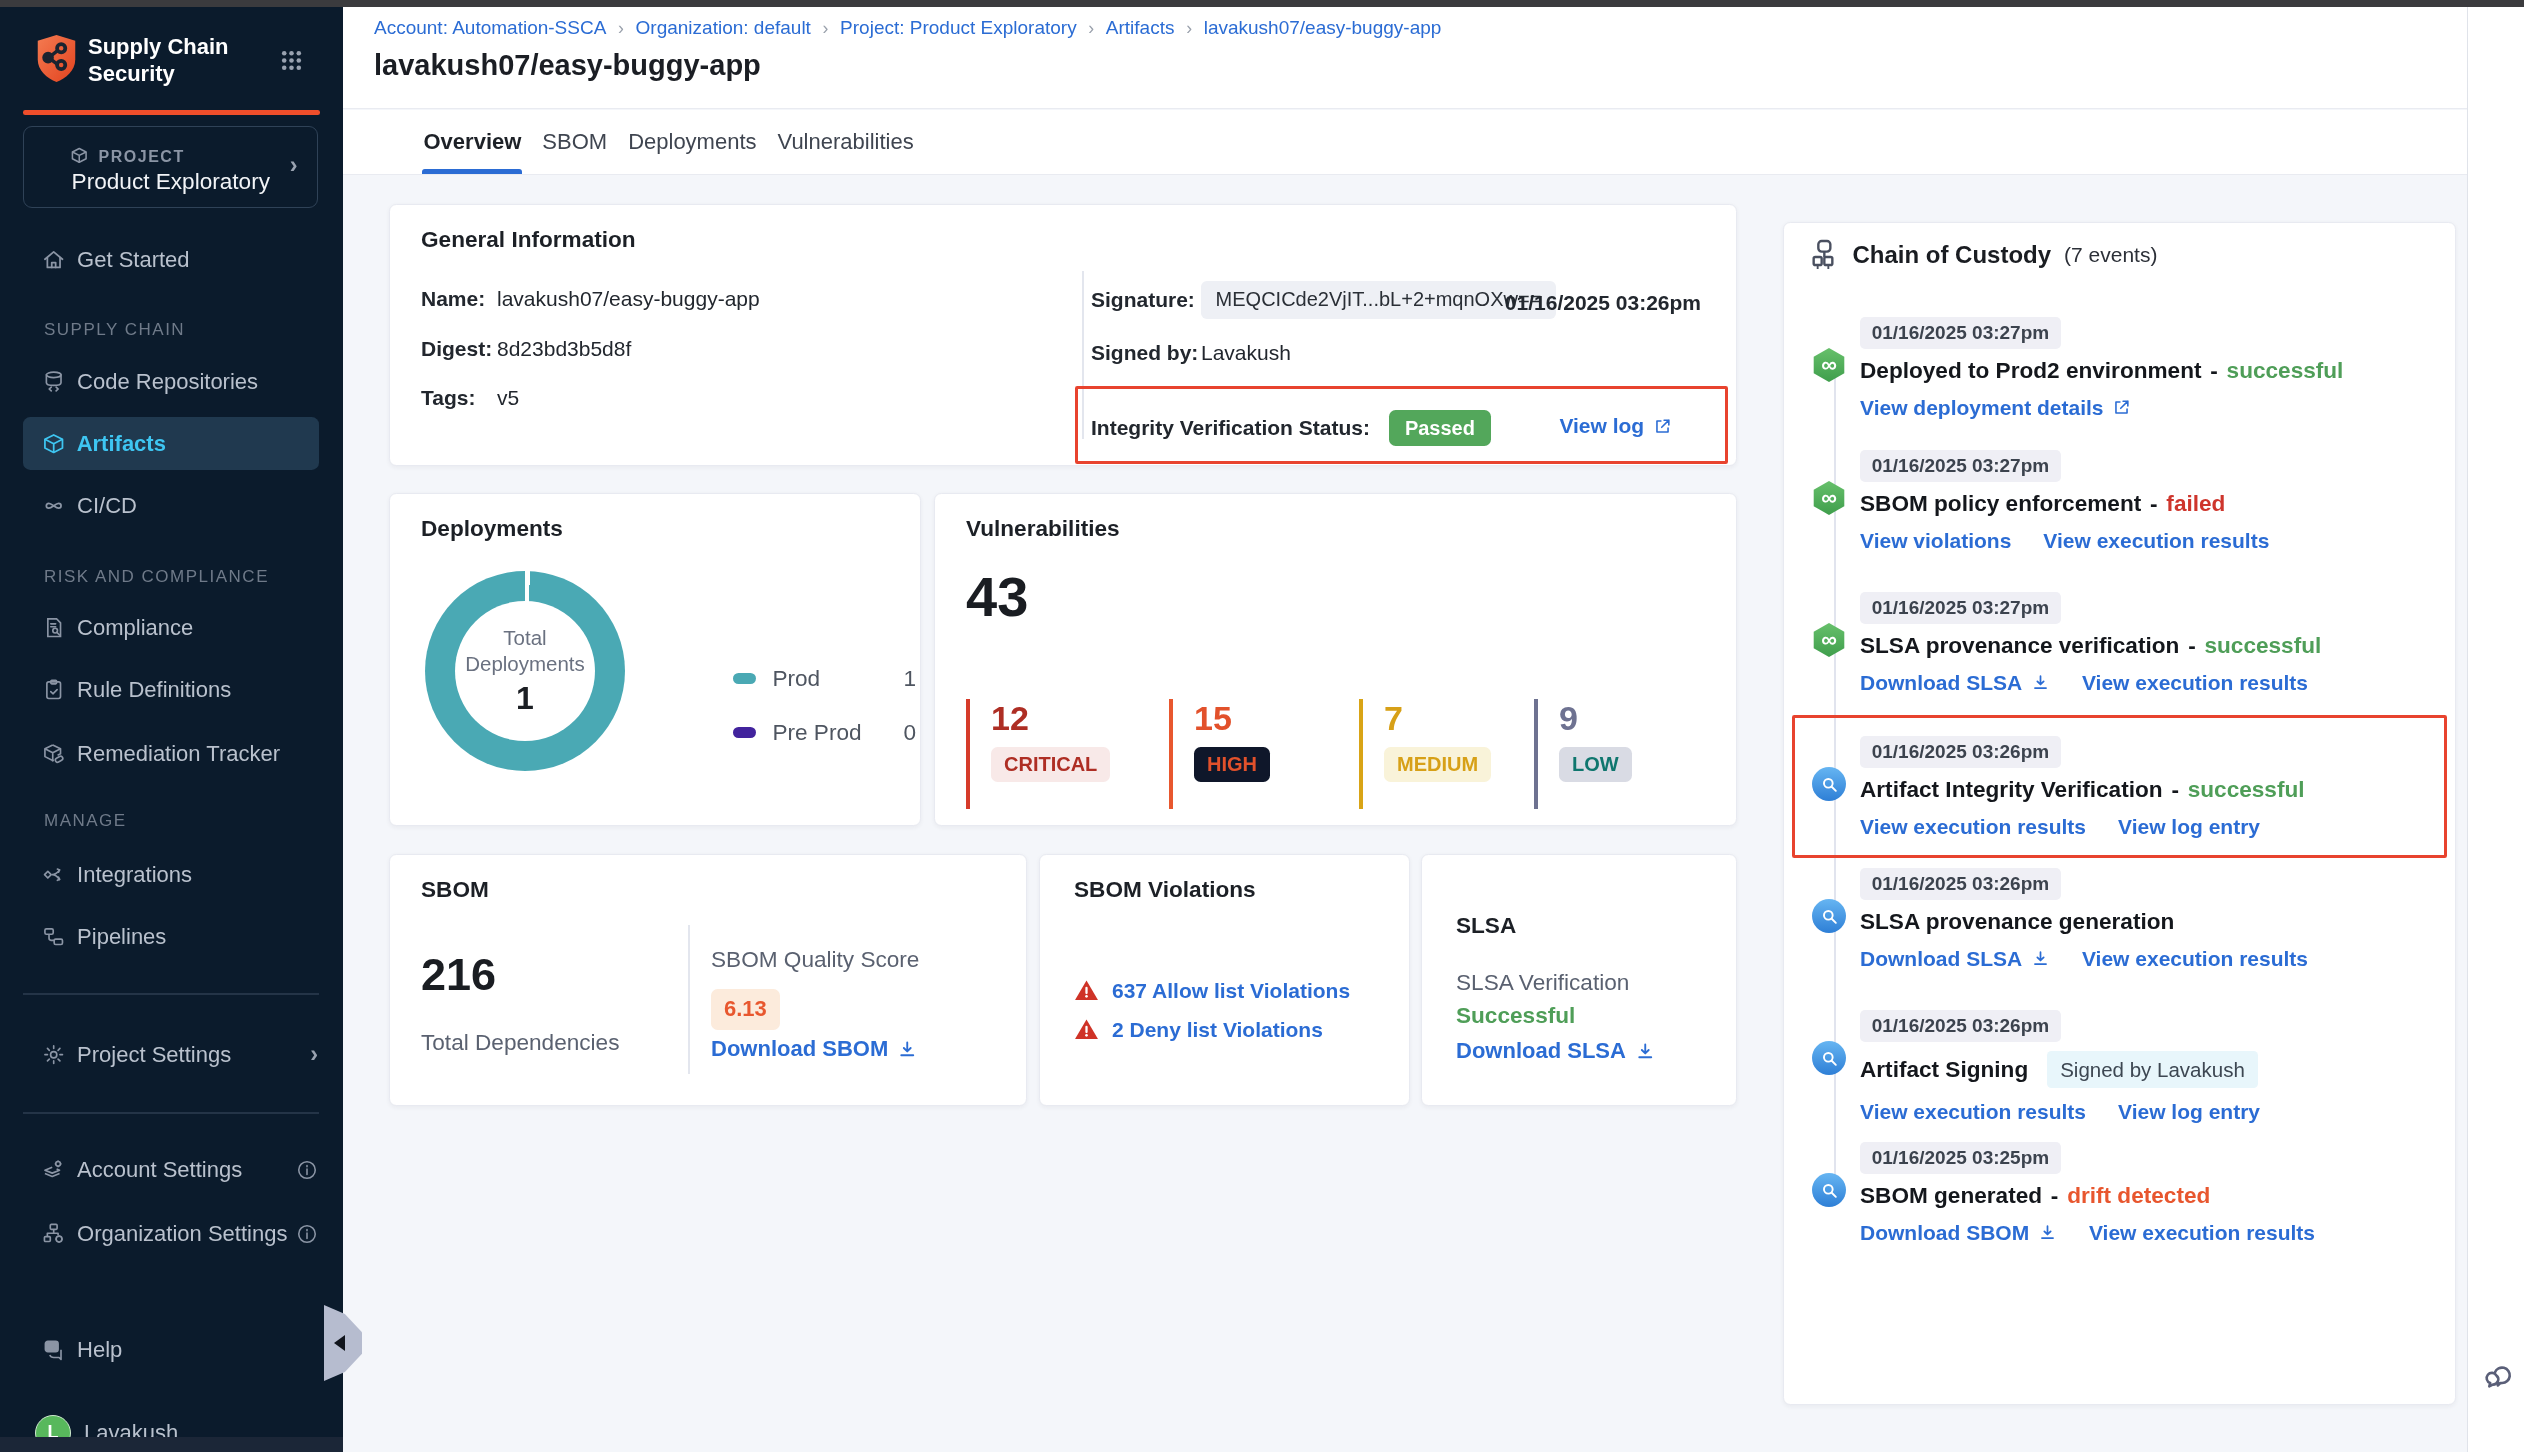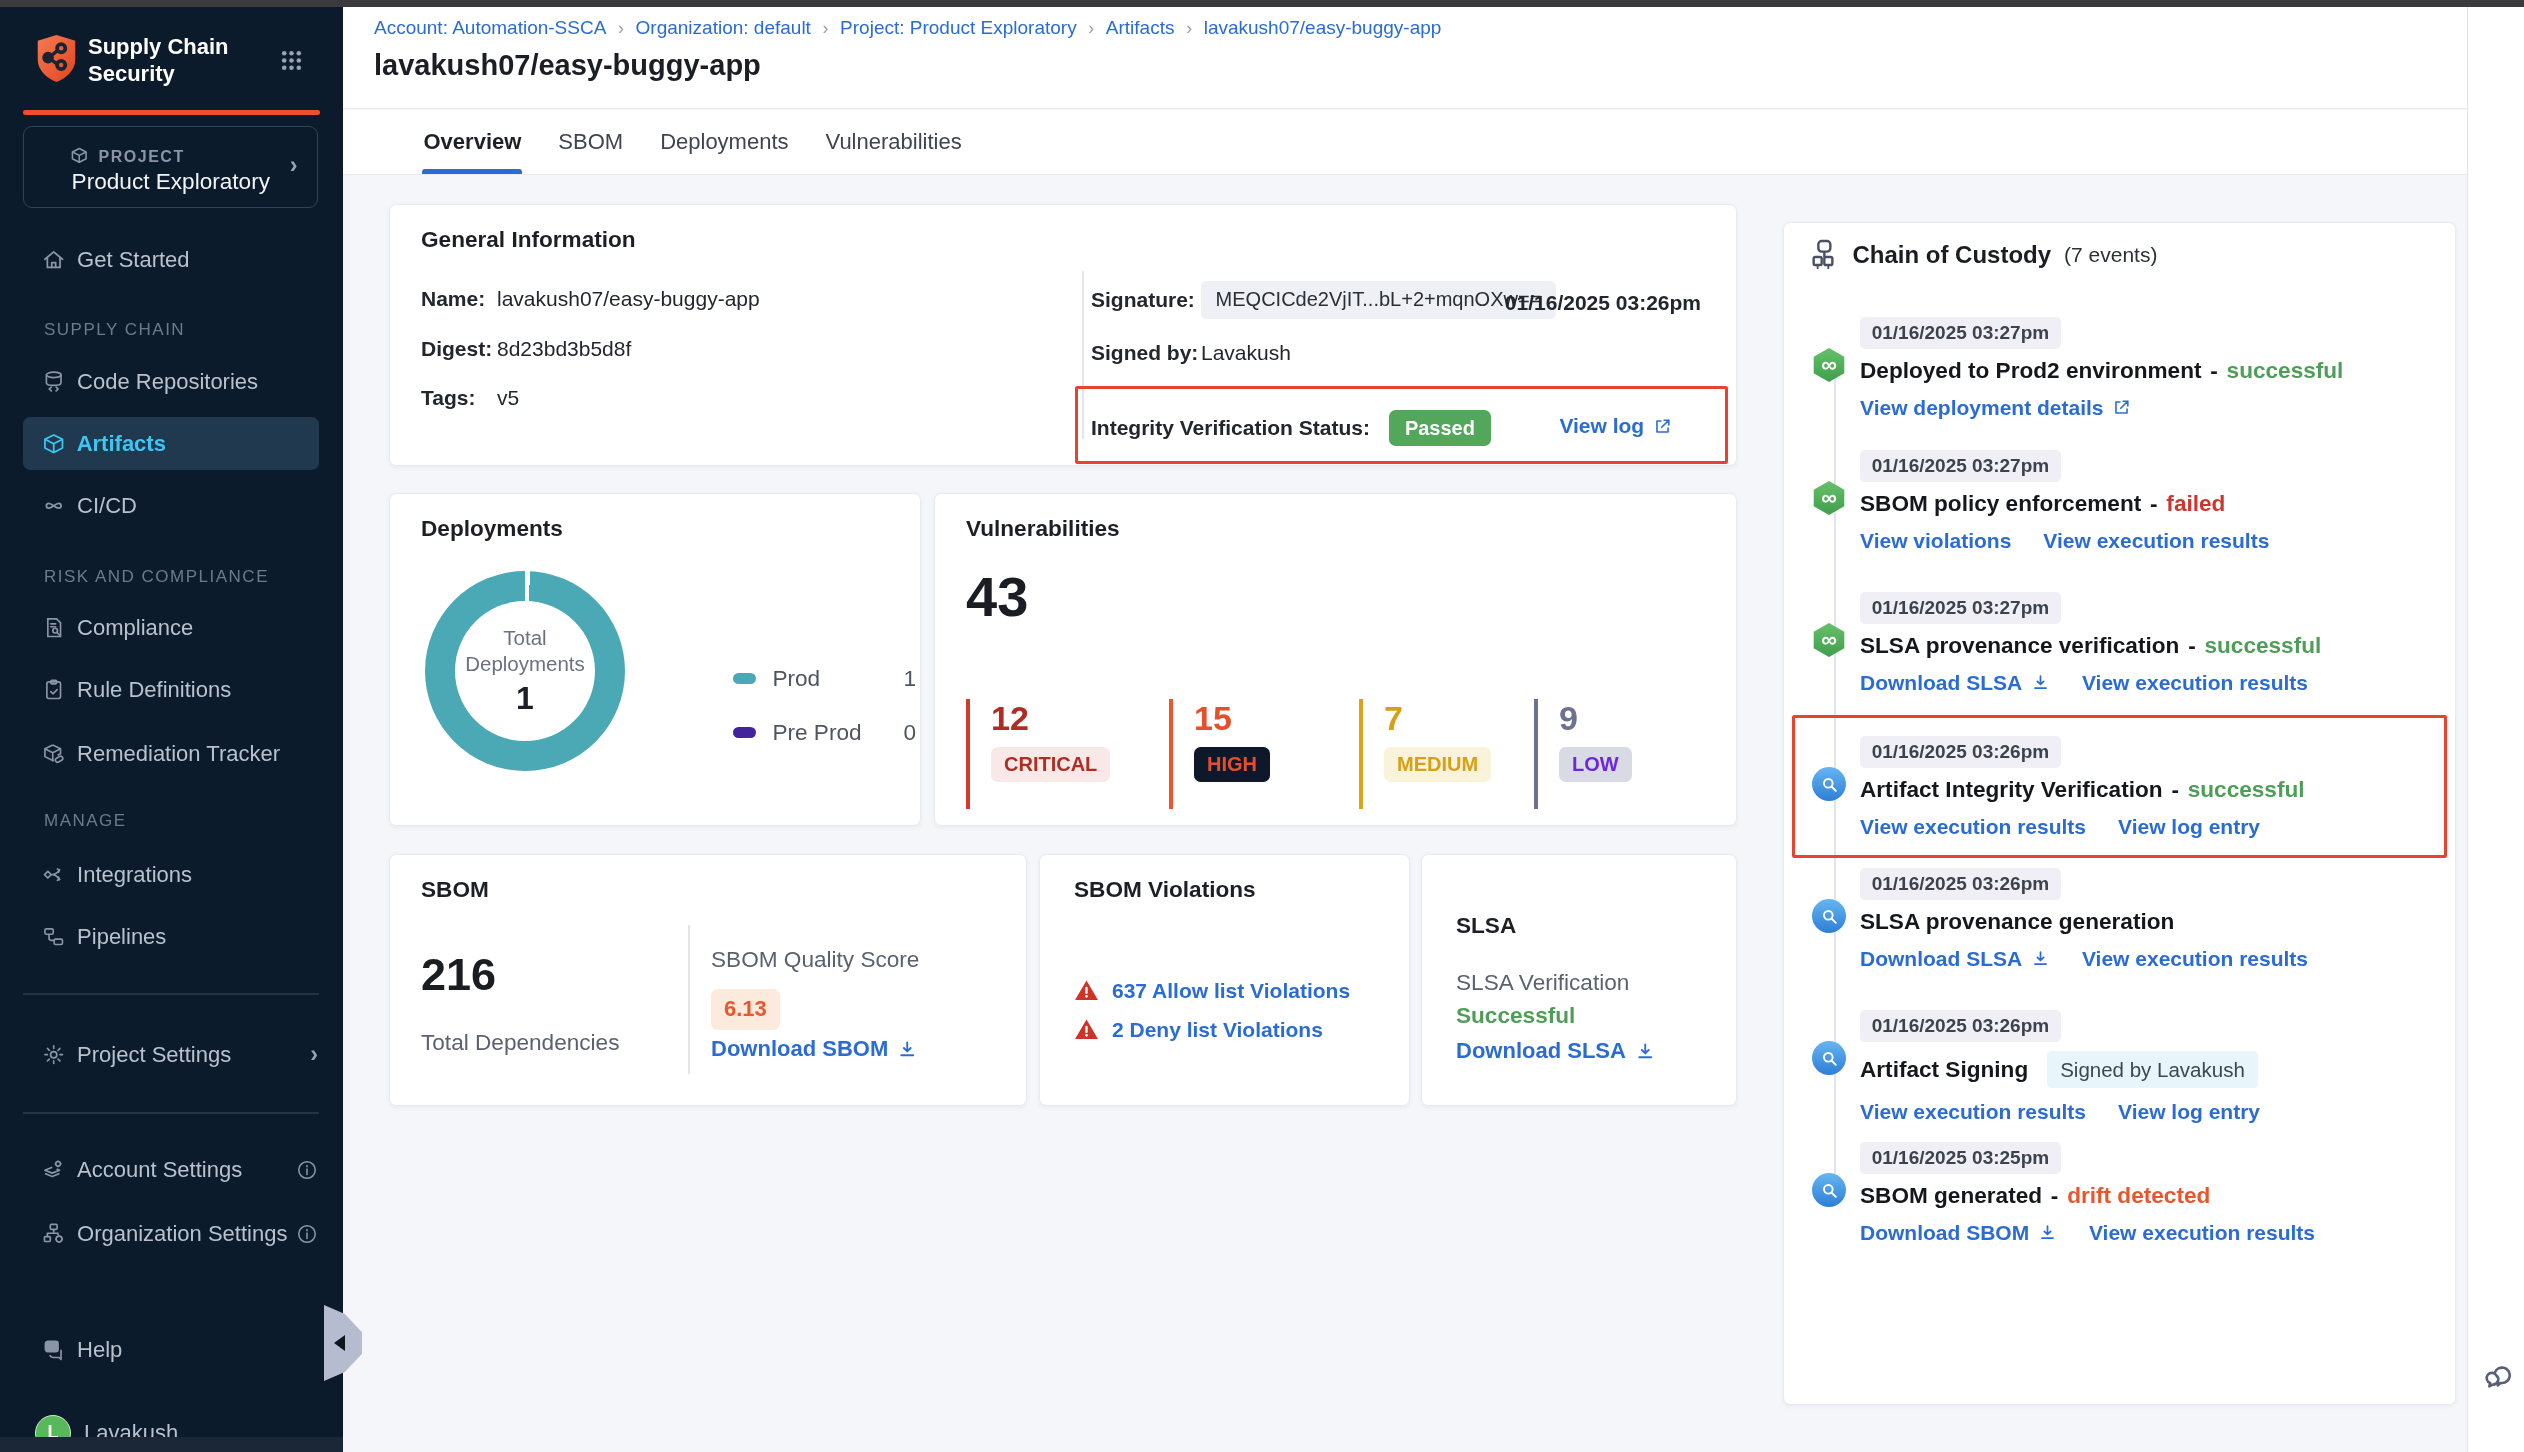--- a/index.html
+++ b/index.html
@@ -29,21 +29,21 @@
   .collapse-tab{position:absolute;left:324px;top:1305px;width:38px;height:76px;background:#B6BCCF;z-index:8;
     clip-path:polygon(0 0,55% 12%,100% 36%,100% 64%,55% 88%,0 100%);display:flex;align-items:center;}
   .collapse-arrow{width:0;height:0;border-top:8px solid transparent;border-bottom:8px solid transparent;border-right:11px solid #11151c;margin-left:10.2px;}
   
   .main-header{position:absolute;left:343px;top:7.3px;width:2124px;height:101px;background:#fff;border-bottom:1.5px solid #E9EBF1;z-index:4;}
   .bc-row{position:absolute;left:31px;top:10.2px;display:flex;align-items:center;gap:11.7px;font-size:19px;}
   .bc{color:#2B6CD4;text-decoration:none;}
   .bc-sep{color:#9AA1AC;font-size:17.5px;}
   .page-title{position:absolute;left:31px;top:42px;font-size:29px;font-weight:bold;color:#1B1E24;}
   .tabbar{position:absolute;left:343px;top:110px;width:2124px;height:64px;background:#fff;border-bottom:1.5px solid #E9EBF1;z-index:4;}
-  .tabs{position:absolute;left:79px;top:14.6px;display:flex;gap:34px;font-size:22px;color:#3F4550;}
+  .tabs{position:absolute;left:79px;top:14.6px;display:flex;gap:18px;font-size:22px;color:#3F4550;}
   .tab{padding:4.4px 1.5px;cursor:pointer;}
   .tab.active{color:#1D2127;font-weight:bold;}
   .tab-underline{position:absolute;left:79px;top:59px;width:100px;height:5.1px;background:#2B6CD4;border-radius:2.9px 2.9px 0 0;}
   
   .right-rail{position:absolute;left:2467px;top:7.3px;width:58px;height:1445px;background:#fff;border-left:1.5px solid #E0E3EA;z-index:5;}
   .chat-ic{position:absolute;left:13px;top:1352px;width:35px;height:35px;color:#5A5F78;}
   
   .card{position:absolute;background:#fff;border:0.7px solid #E8EAF1;border-radius:7.3px;box-shadow:0 1.5px 4.4px rgba(40,41,61,.05);}
   .card-title{position:absolute;left:31px;top:22px;font-size:22.6px;font-weight:bold;color:#1C2026;}
   .gi-row{position:absolute;font-size:21px;color:#22272E;display:flex;align-items:center;}
@@ -67,21 +67,21 @@
   .leg-lb{margin-left:16px;font-size:22.6px;color:#4E5560;flex:1;}
   .leg-val{font-size:22.6px;color:#4E5560;}
   
   .vuln-total{position:absolute;left:31px;top:70px;font-size:56px;font-weight:bold;color:#1A1D22;}
   .sev{position:absolute;top:205px;height:110px;border-left:4.4px solid;padding-left:21px;}
   .sev-num{font-size:34px;font-weight:bold;line-height:38px;}
   .sev-badge{display:inline-block;margin-top:10.2px;padding:5.8px 13px;border-radius:6.6px;font-size:20px;font-weight:bold;}
   .sev.critical{border-color:#D63B2A;} .sev.critical .sev-num{color:#AE2E24;} .sev.critical .sev-badge{background:#F8E9E8;color:#AE2E24;}
   .sev.high{border-color:#E8572E;} .sev.high .sev-num{color:#E2512B;} .sev.high .sev-badge{background:#0f172a;color:#E2512B;}
   .sev.medium{border-color:#D9A416;} .sev.medium .sev-num{color:#D7A017;} .sev.medium .sev-badge{background:#F9F3D9;color:#D7A017;}
-  .sev.low{border-color:#6E7291;} .sev.low .sev-num{color:#6E7291;} .sev.low .sev-badge{background:#D9DBE4;color:#6d28d9;}
+  .sev.low{border-color:#6E7291;} .sev.low .sev-num{color:#6E7291;} .sev.low .sev-badge{background:#D9DBE4;color:#0f766e;}
   
   .big-num{position:absolute;left:31px;top:88px;font-size:45px;font-weight:bold;color:#1A1D22;}
   .grey-lb{position:absolute;font-size:22.6px;color:#5A6170;}
   .score-badge{position:absolute;left:321px;top:134px;background:#FCEBDC;color:#E8572E;font-weight:bold;font-size:22px;padding:7.3px 13px;border-radius:6.6px;}
   .viol-row{position:absolute;left:34px;display:flex;align-items:center;gap:13px;font-size:21px;}
   .green-text{color:#4F9E58;font-weight:bold;}
   
   .coc-head{position:absolute;left:23.4px;top:16px;display:flex;align-items:center;gap:13px;}
   .coc-title{font-size:24px;font-weight:bold;color:#1A1D22;}
   .coc-count{font-size:21px;color:#2C3038;}

